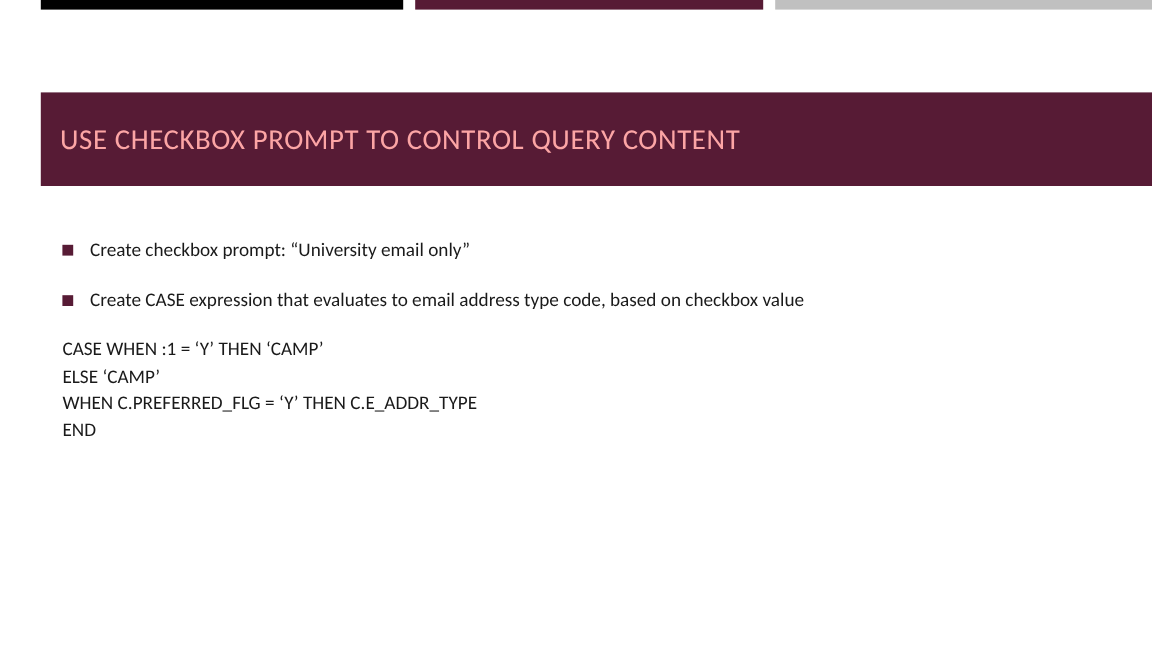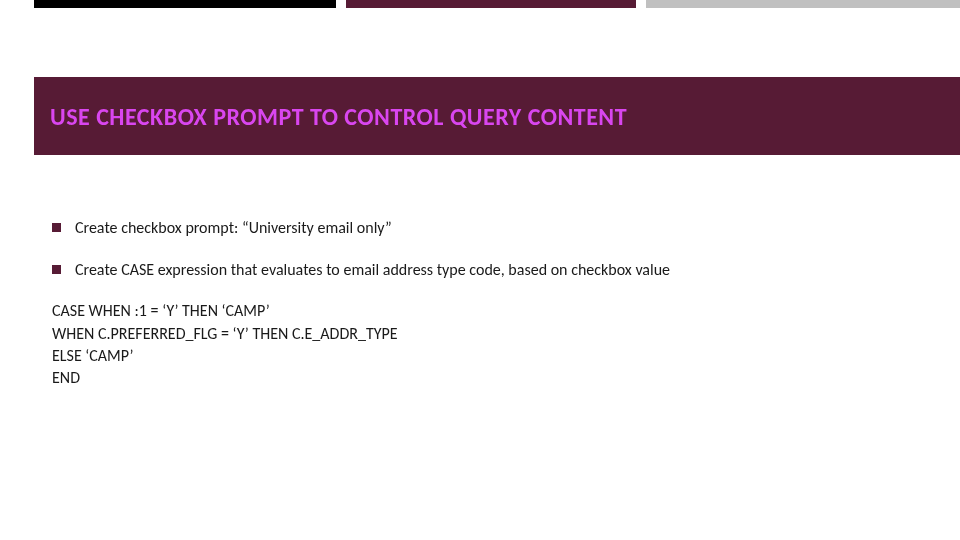--- a/index.html
+++ b/index.html
@@ -28,28 +28,28 @@
     top: 77px;
     left: 34px;
     right: 0;
     height: 78px;
     background: #571B35;
     display: flex;
     align-items: center;
     padding-left: 16px;
   }
   .title-band h1 {
-    color: #d946ef;
+    color: #fca5a5;
     font-size: 24px;
-    font-weight: 700;
+    font-weight: 400;
     letter-spacing: 0.5px;
   }
   .content {
     position: absolute;
-    top: 217px;
+    top: 198px;
     left: 52px;
     right: 40px;
   }
   .bullet-item {
     display: flex;
     align-items: flex-start;
     margin-bottom: 20px;
     font-size: 16px;
     color: #1a1a1a;
   }
@@ -94,19 +94,19 @@
     <div class="txt">Create checkbox prompt: “University email only”</div>
   </div>
 
   <div class="bullet-item">
     <div class="sq"></div>
     <div class="txt">Create CASE expression that evaluates to email address type code, based on checkbox value</div>
   </div>
 
   <div class="code-block">
     <div>CASE WHEN :1 = ‘Y’ THEN ‘CAMP’</div>
+    <div>ELSE ‘CAMP’</div>
     <div>WHEN C.PREFERRED_FLG = ‘Y’ THEN C.E_ADDR_TYPE</div>
-    <div>ELSE ‘CAMP’</div>
     <div>END</div>
   </div>
 
 
 </div>
 
 </body></html>

